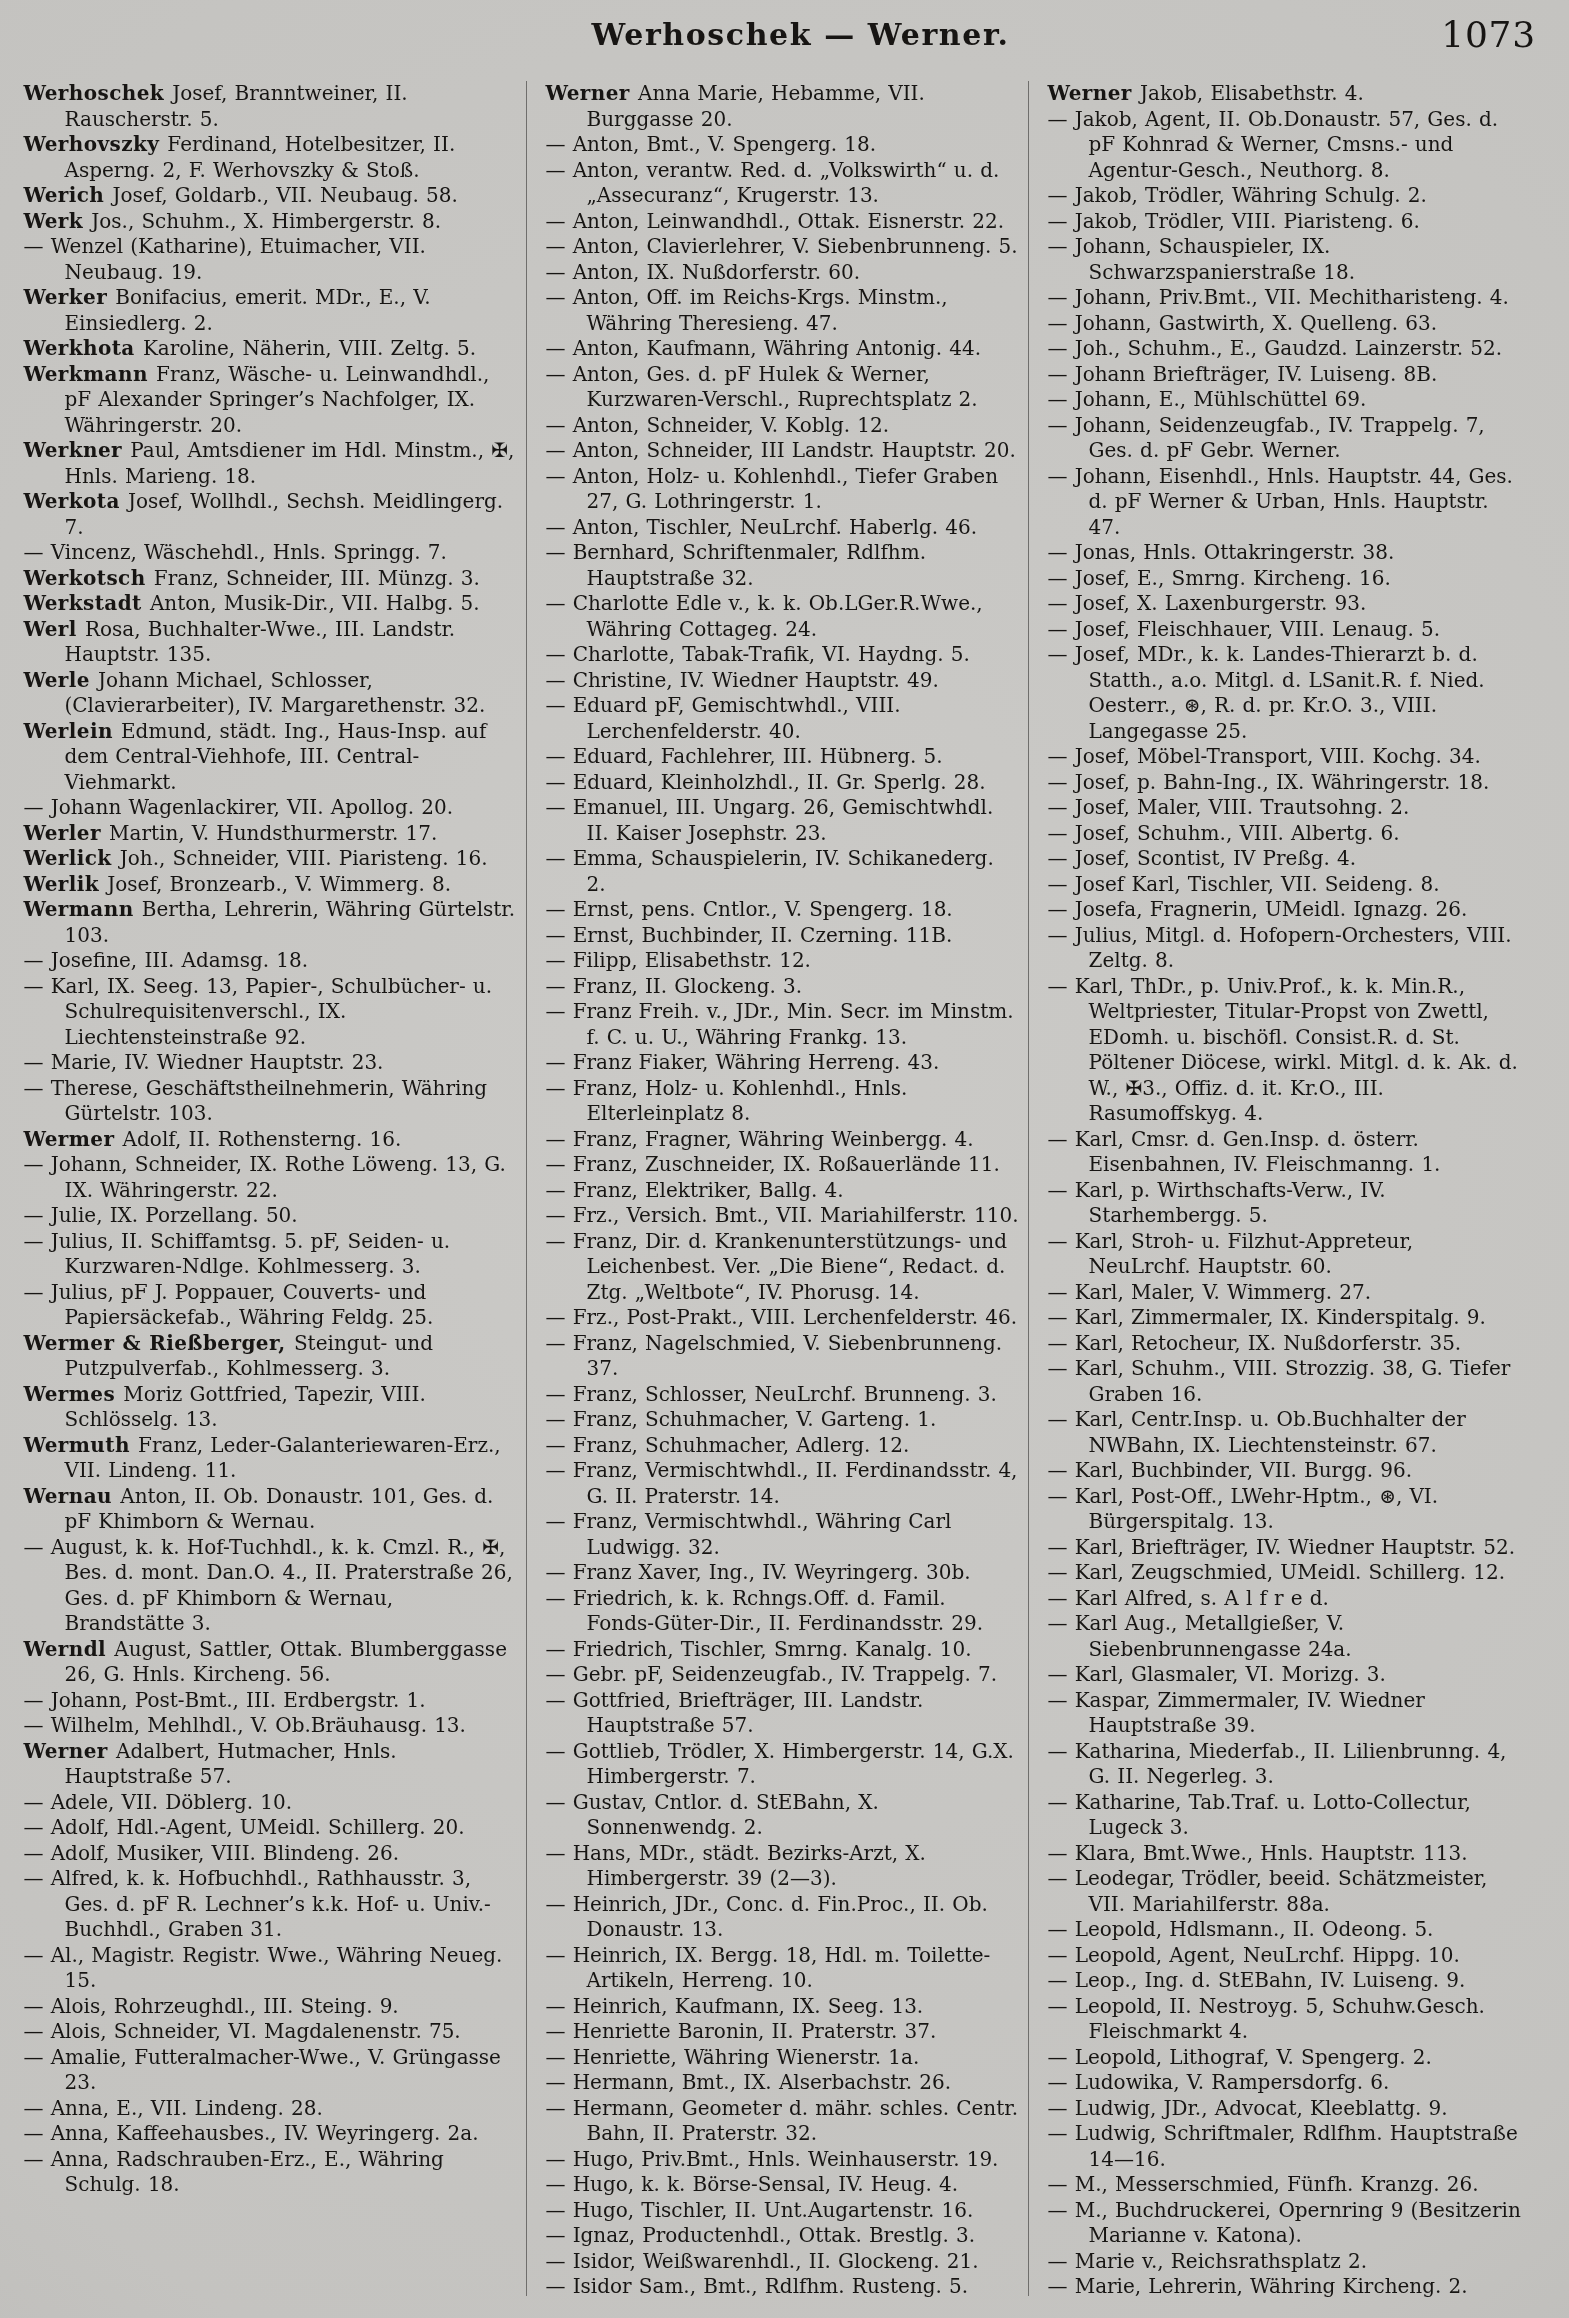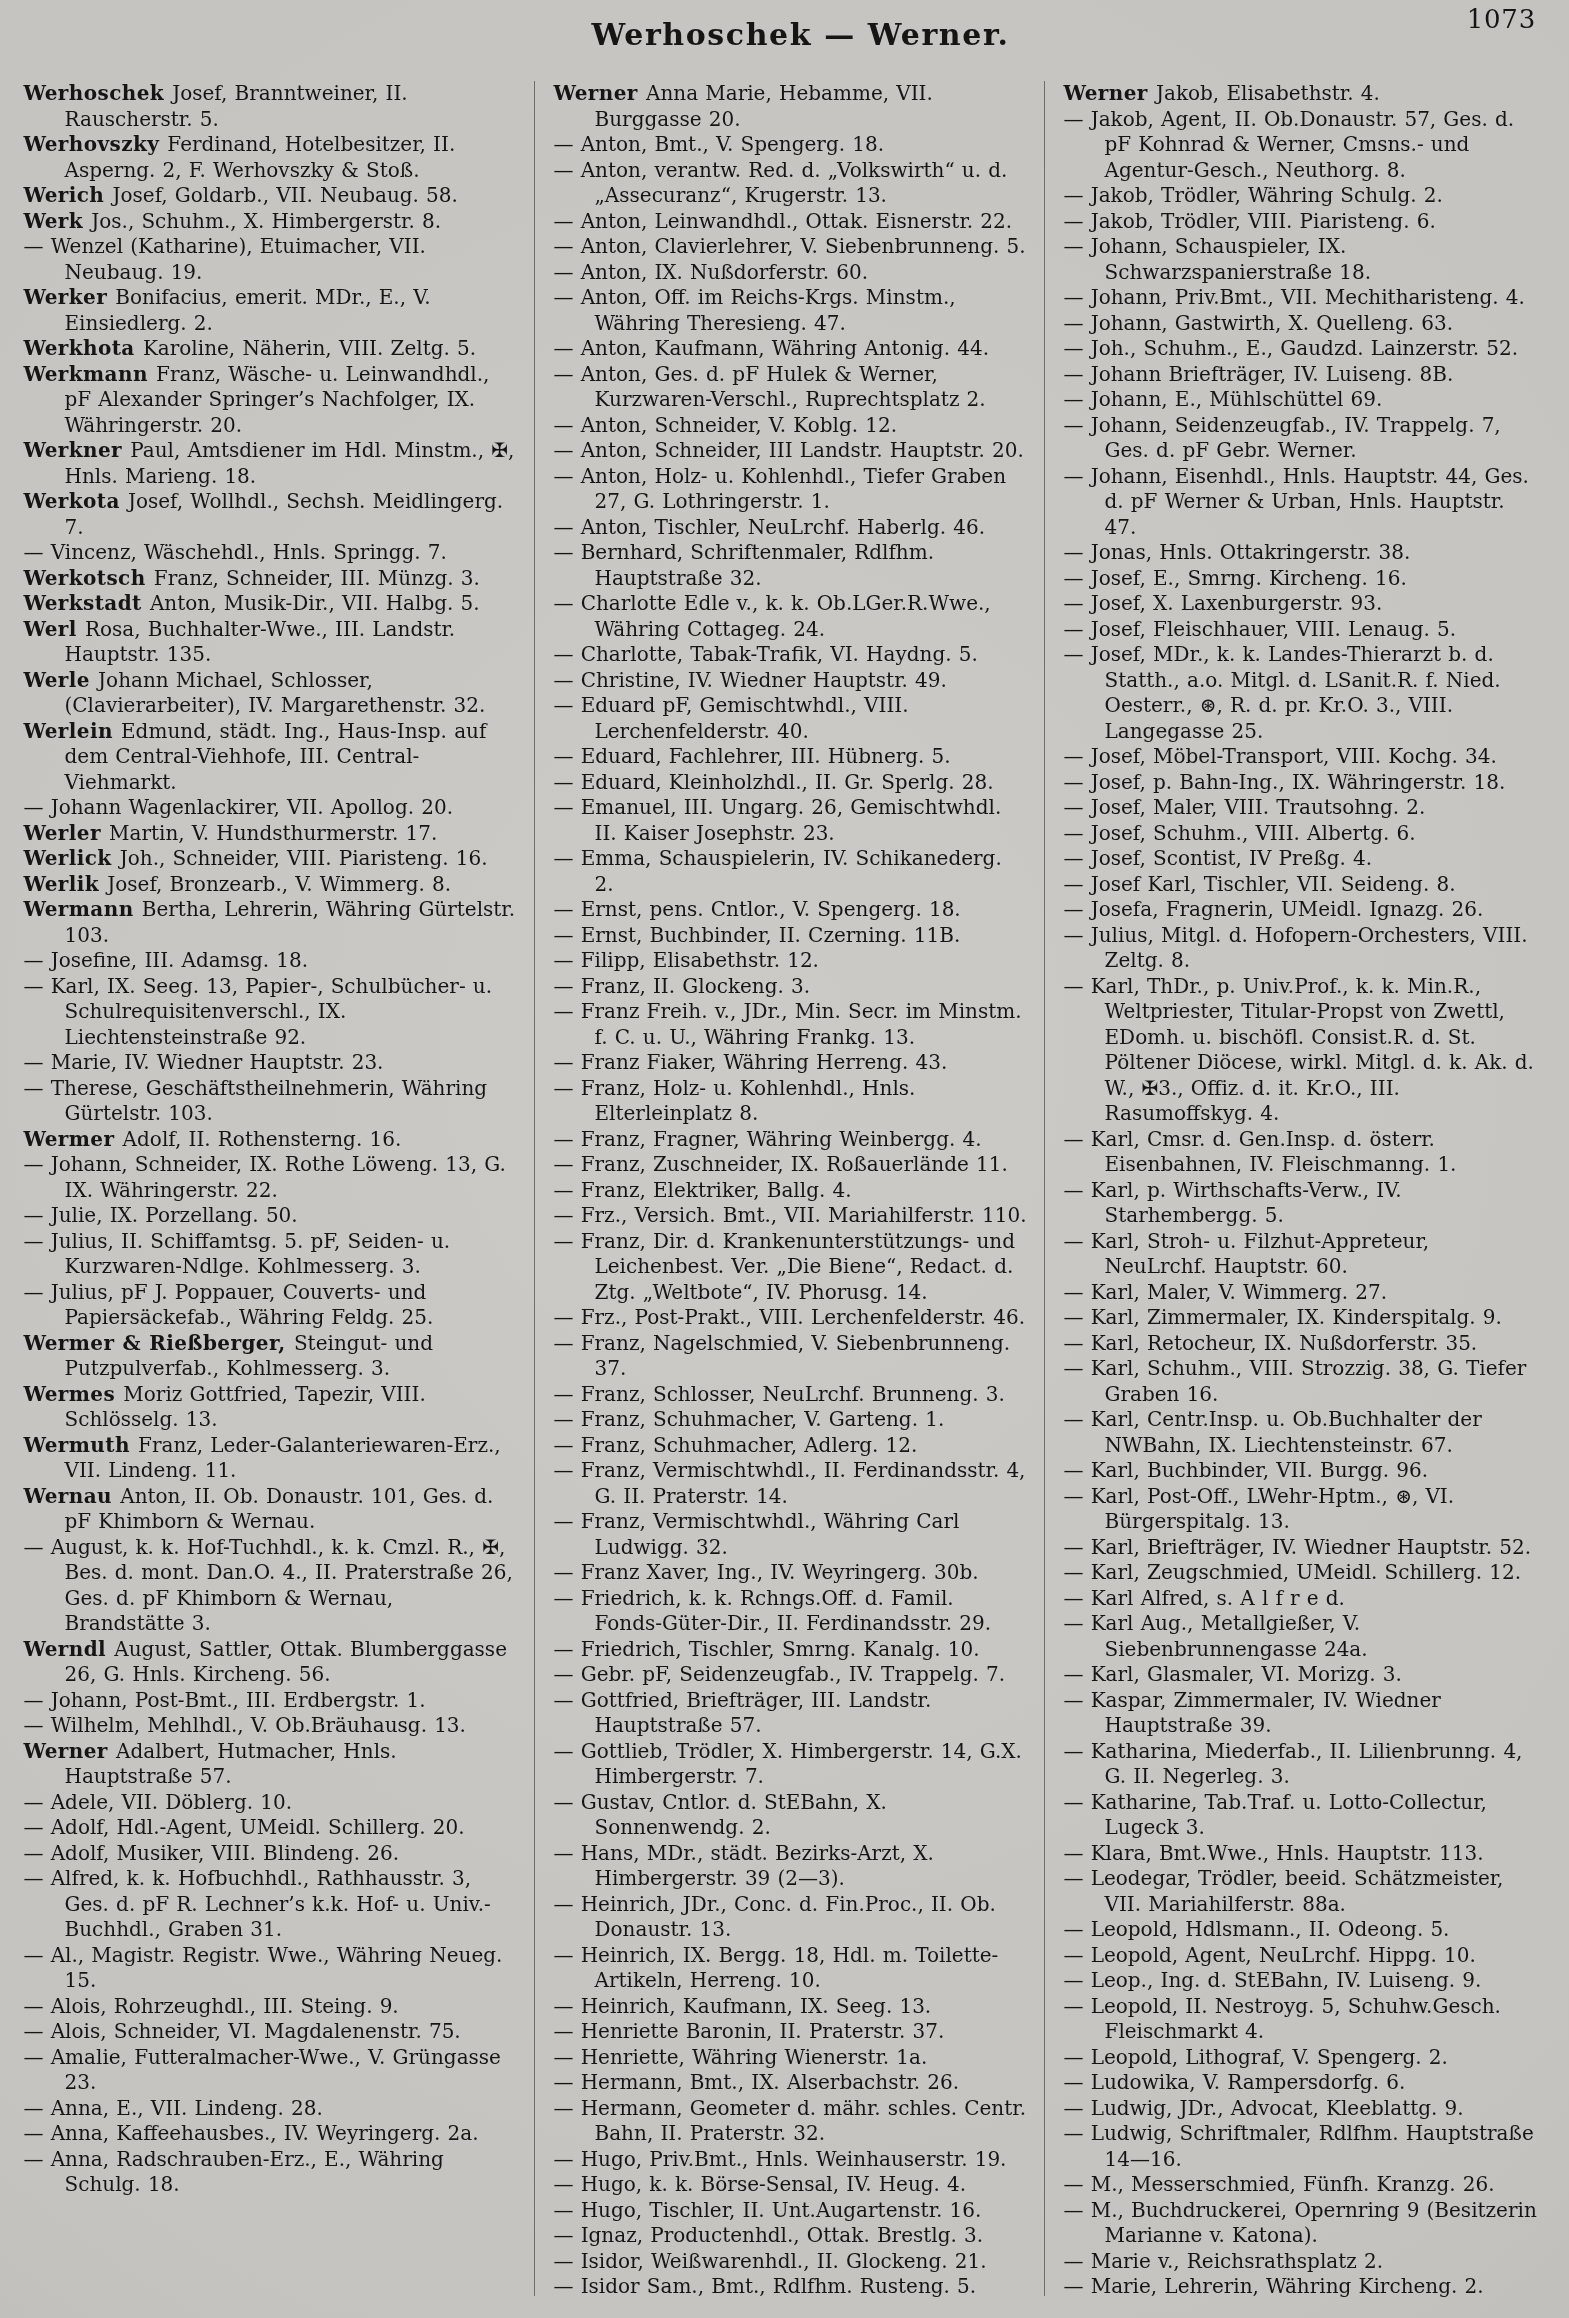--- a/index.html
+++ b/index.html
@@ -28,32 +28,31 @@
     top: 17.3px;
     text-align: center;
     font-size: 30px;
     font-weight: bold;
     letter-spacing: 1.6px;
     padding-left: 32px;
   }
   .page-number {
     position: absolute;
     right: 33px;
-    top: 4px;
-    font-size: 26px;
+    top: 14px;
+    font-size: 36px;
     letter-spacing: 0.8px;
   }
   .columns {
     display: flex;
     flex-direction: row;
     align-items: stretch;
     padding: 6.3px 14px 0 23.5px;
     height: 2221px;
     box-sizing: border-box;
-    gap: 8px;
   }
   .column {
     width: 502px;
     box-sizing: border-box;
     padding-right: 7.8px;
   }
   .column + .column {
     border-left: 1.6px solid #6f6e6c;
     padding-left: 19px;
   }

